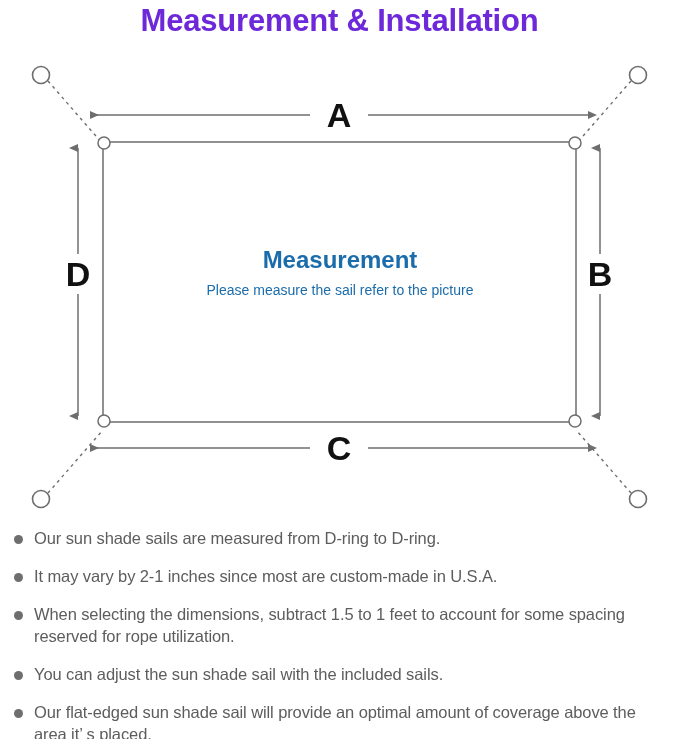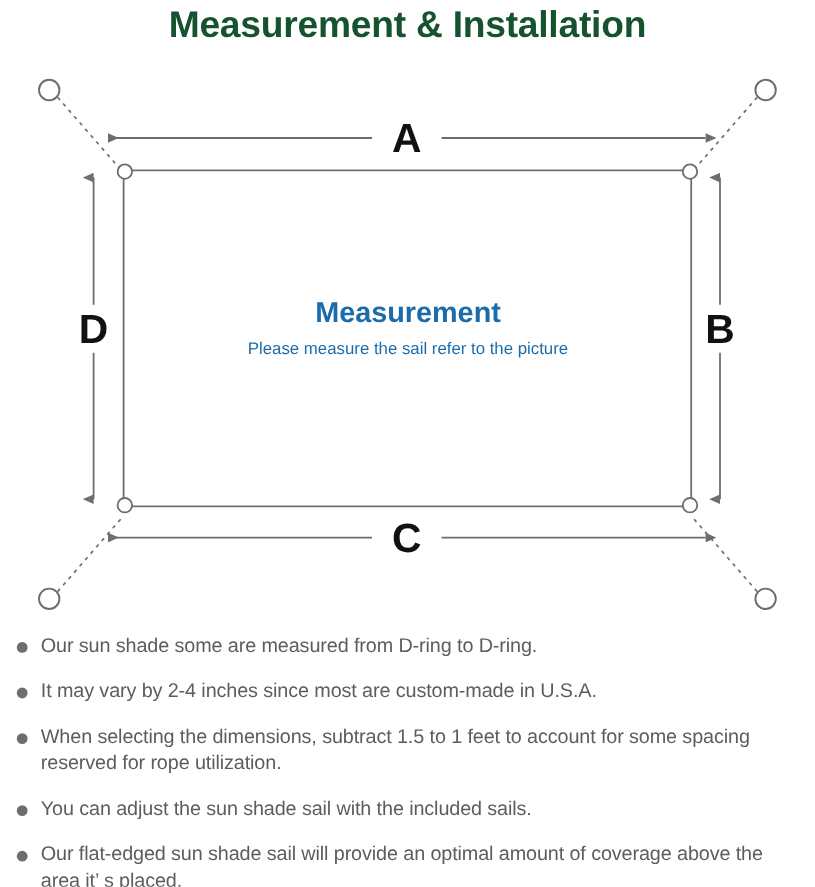--- a/index.html
+++ b/index.html
@@ -23,21 +23,21 @@
 
   
   .title {
     position: absolute;
     top: 0px;
     left: 0;
     width: 679px;
     text-align: center;
     font-size: 31px;
     font-weight: bold;
-    color: #14532d;
+    color: #6d28d9;
     letter-spacing: -0.2px;
     line-height: 42px;
     white-space: nowrap;
   }
 
   
   .diagram {
     position: absolute;
     top: 50px;
     left: 0;
@@ -171,25 +171,25 @@
       <text class="dim-letter" x="600" y="236" text-anchor="middle">B</text>
 
       <text class="center-title" x="340" y="218" text-anchor="middle">Measurement</text>
       <text class="center-sub" x="340" y="245" text-anchor="middle">Please measure the sail refer to the picture</text>
     </svg>
   </div>
 
   <div class="notes">
     <div class="note-item">
       <span class="note-bullet"></span>
-      <span class="note-text">Our sun shade some are measured from D-ring to D-ring.</span>
-    </div>
-    <div class="note-item">
-      <span class="note-bullet"></span>
-      <span class="note-text">It may vary by 2-4 inches since most are custom-made in U.S.A.</span>
+      <span class="note-text">Our sun shade sails are measured from D-ring to D-ring.</span>
+    </div>
+    <div class="note-item">
+      <span class="note-bullet"></span>
+      <span class="note-text">It may vary by 2-1 inches since most are custom-made in U.S.A.</span>
     </div>
     <div class="note-item">
       <span class="note-bullet"></span>
       <span class="note-text">When selecting the dimensions, subtract 1.5 to 1 feet to account for some spacing reserved for rope utilization.</span>
     </div>
     <div class="note-item">
       <span class="note-bullet"></span>
       <span class="note-text">You can adjust the sun shade sail with the included sails.</span>
     </div>
     <div class="note-item">

